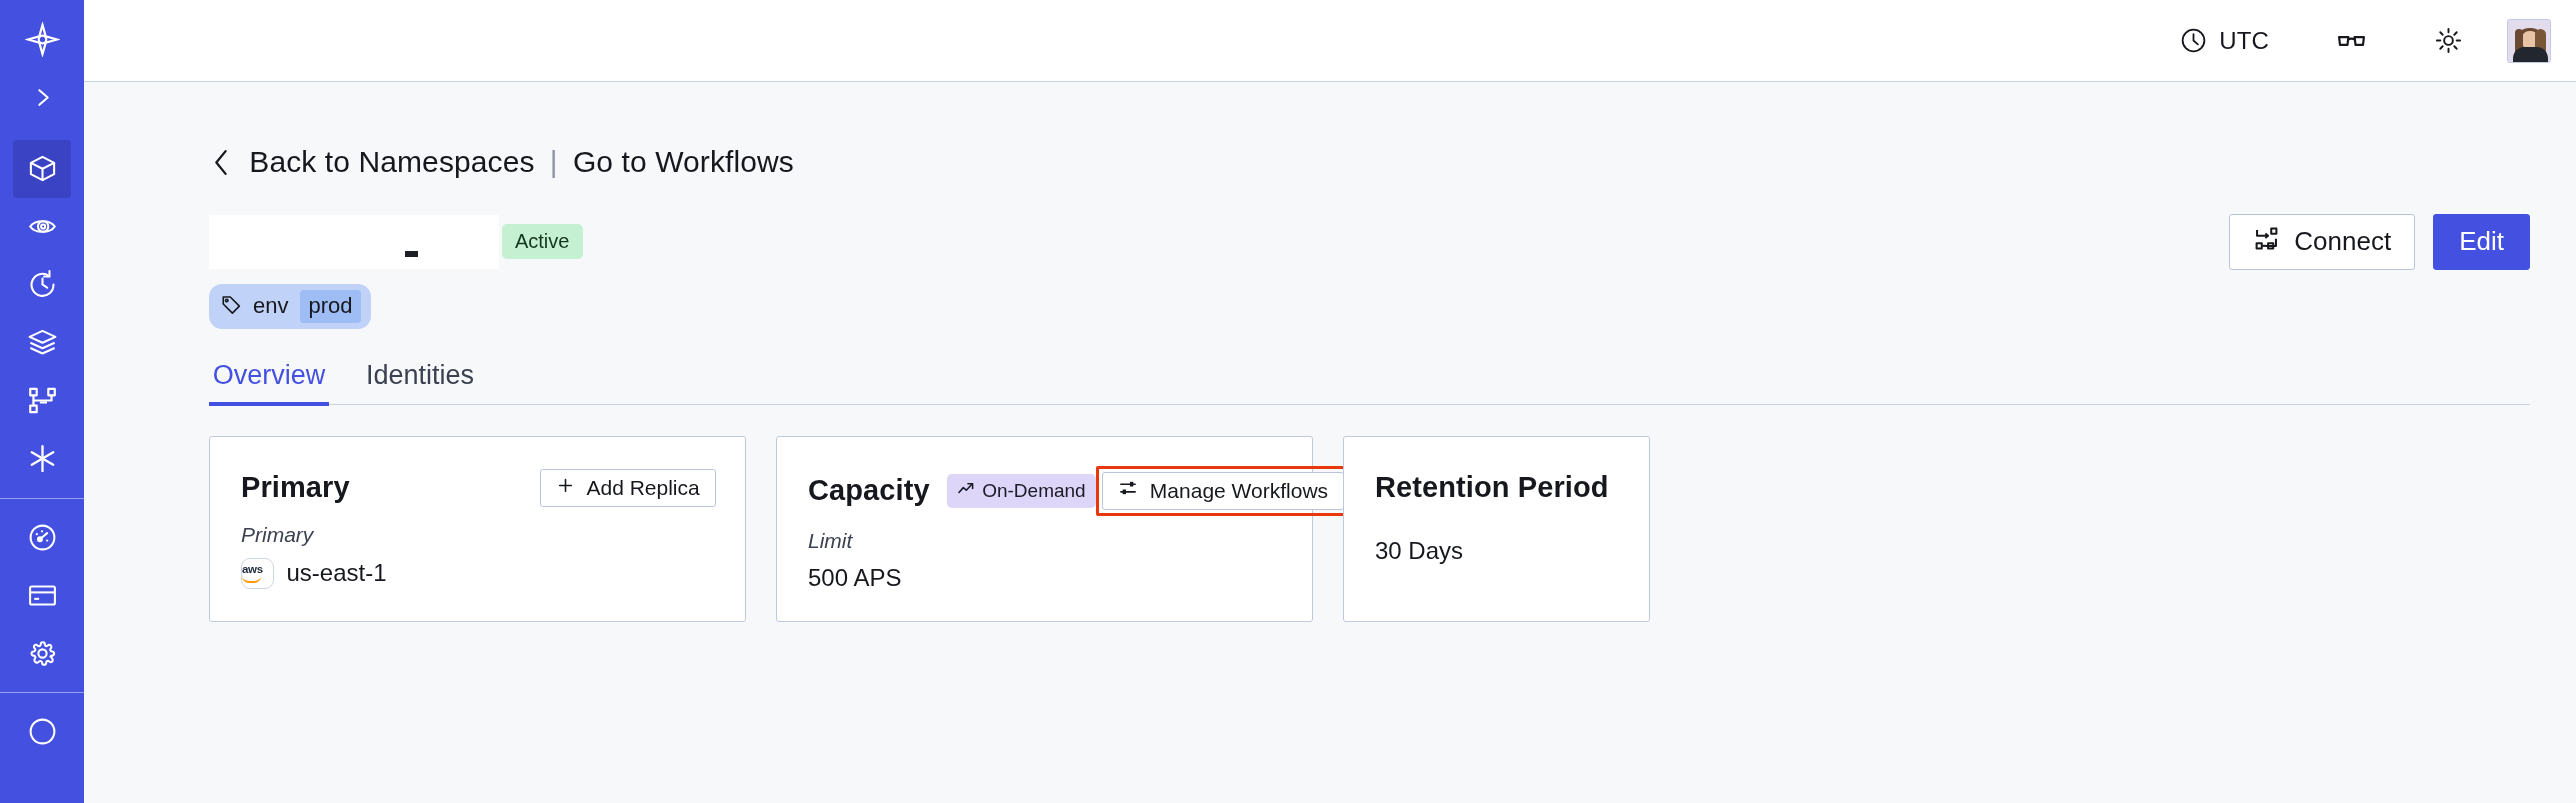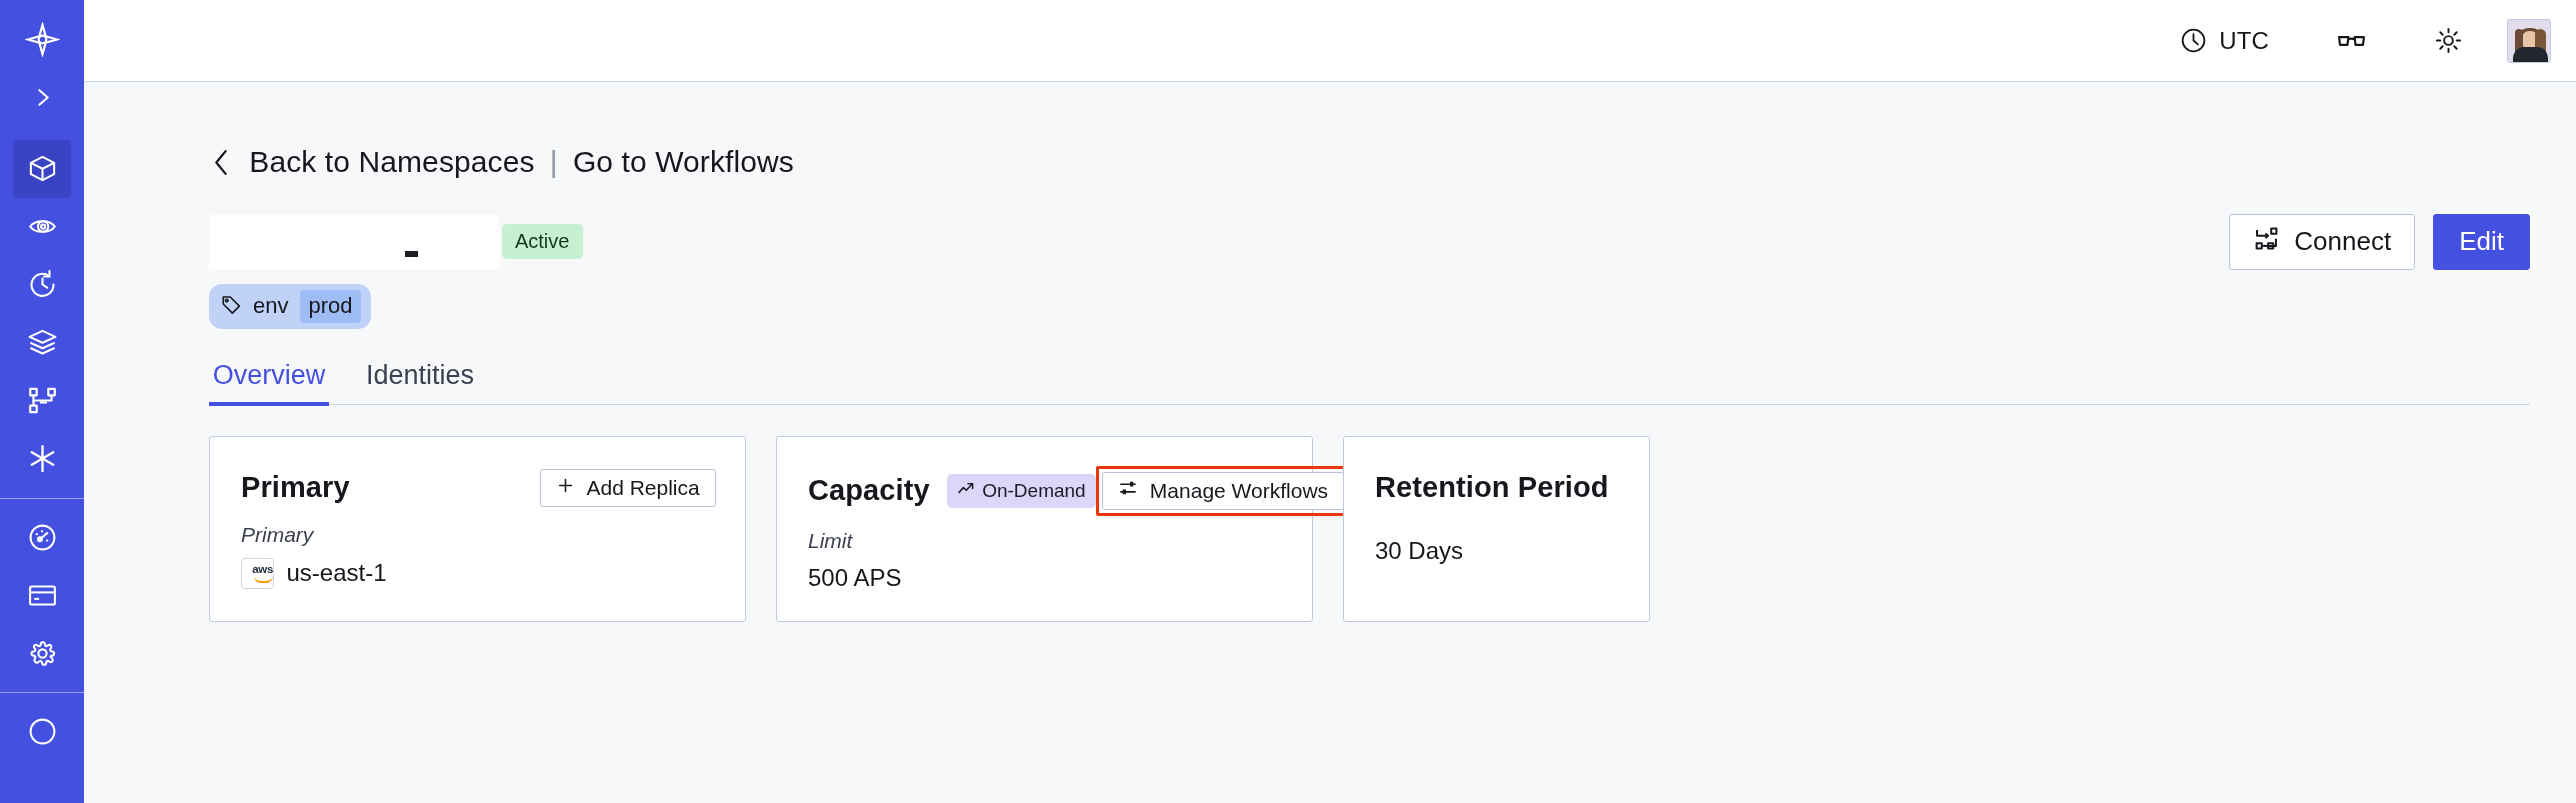--- a/index.html
+++ b/index.html
@@ -295,24 +295,24 @@
   .card-val {
     margin-top: 10.5px;
     font-size: 24px;
     color: #16181d;
     display: flex; align-items: center; gap: 12.5px;
   }
   .card-val.retention-val { margin-top: 27px; font-size: 24px; }
   .aws-logo {
     width: 33px; height: 31px;
     border: 1px solid #cfd5e0;
-    border-radius: 4px;
+    border-radius: 9px;
     background: #ffffff;
     display: flex; flex-direction: column;
-    align-items: flex-end; justify-content: center;
+    align-items: flex-start; justify-content: center;
     flex: 0 0 33px;
     line-height: 1;
   }
   .aws-logo .aws-txt {
     font-size: 11.5px; font-weight: bold; color: #232f3e;
     letter-spacing: -0.3px;
   }
   .aws-logo .aws-smile {
     width: 19px; height: 6.7px;
     border-bottom: 2.4px solid #ff9900;

